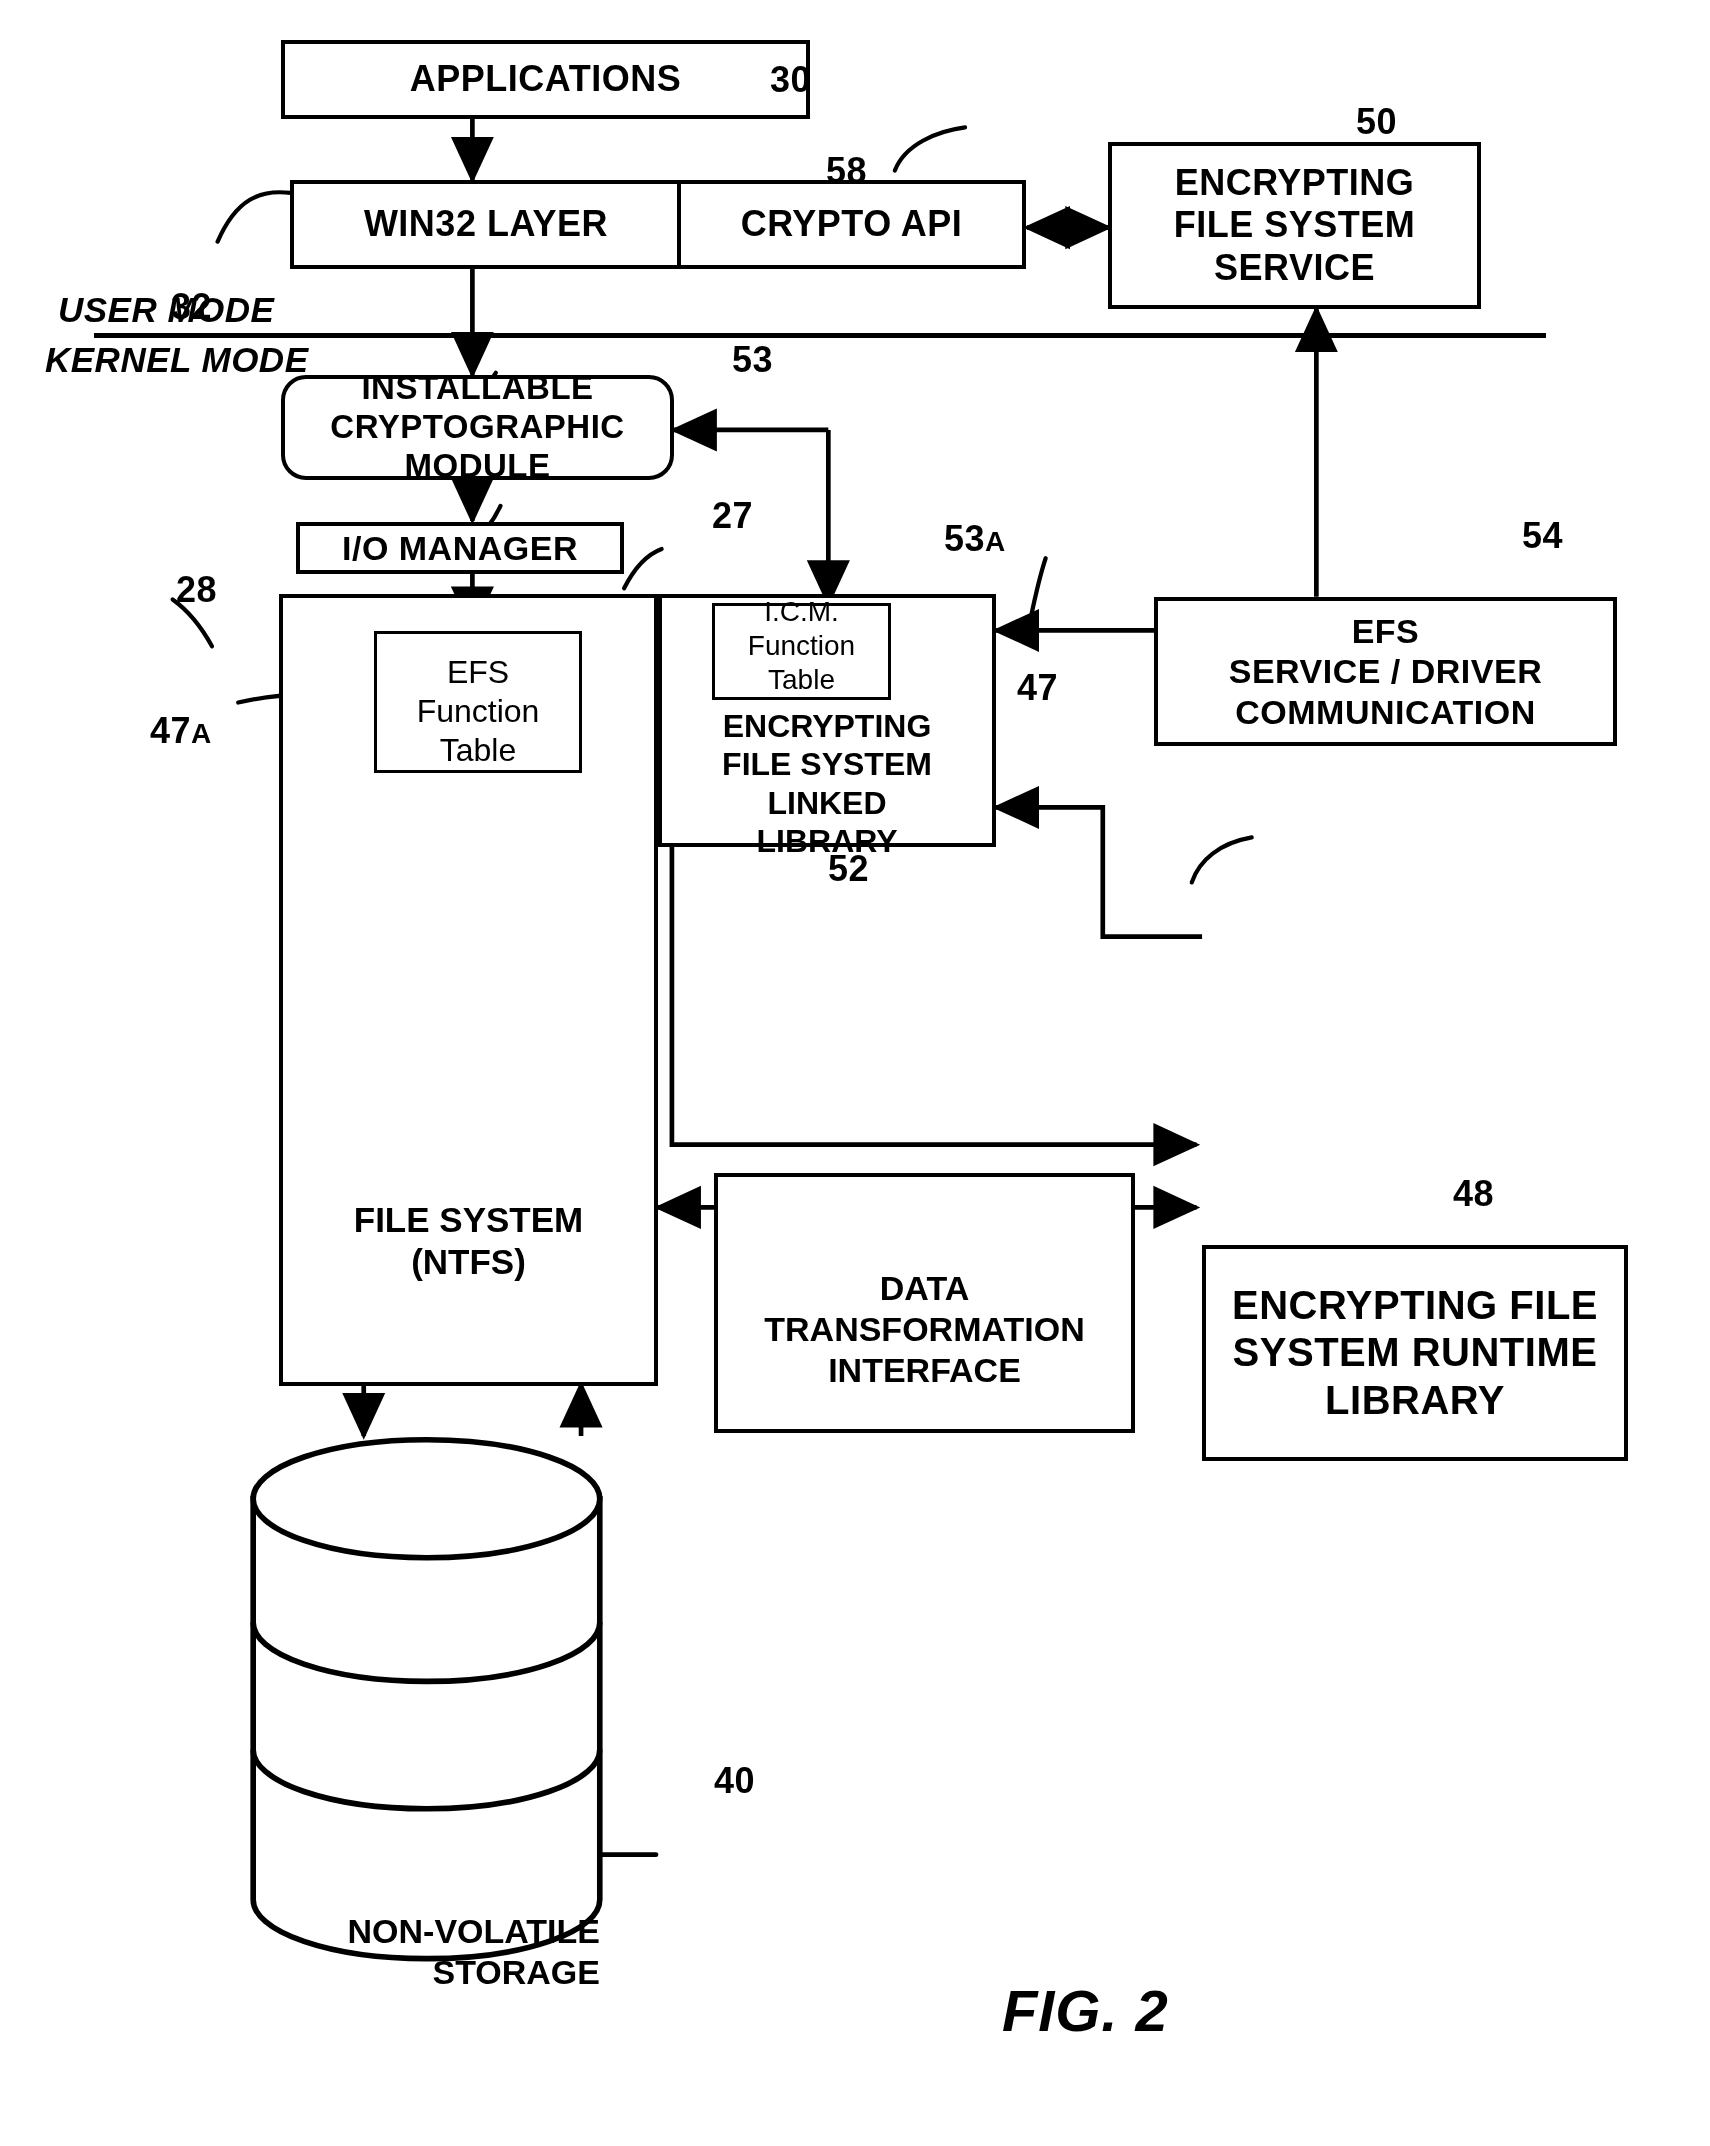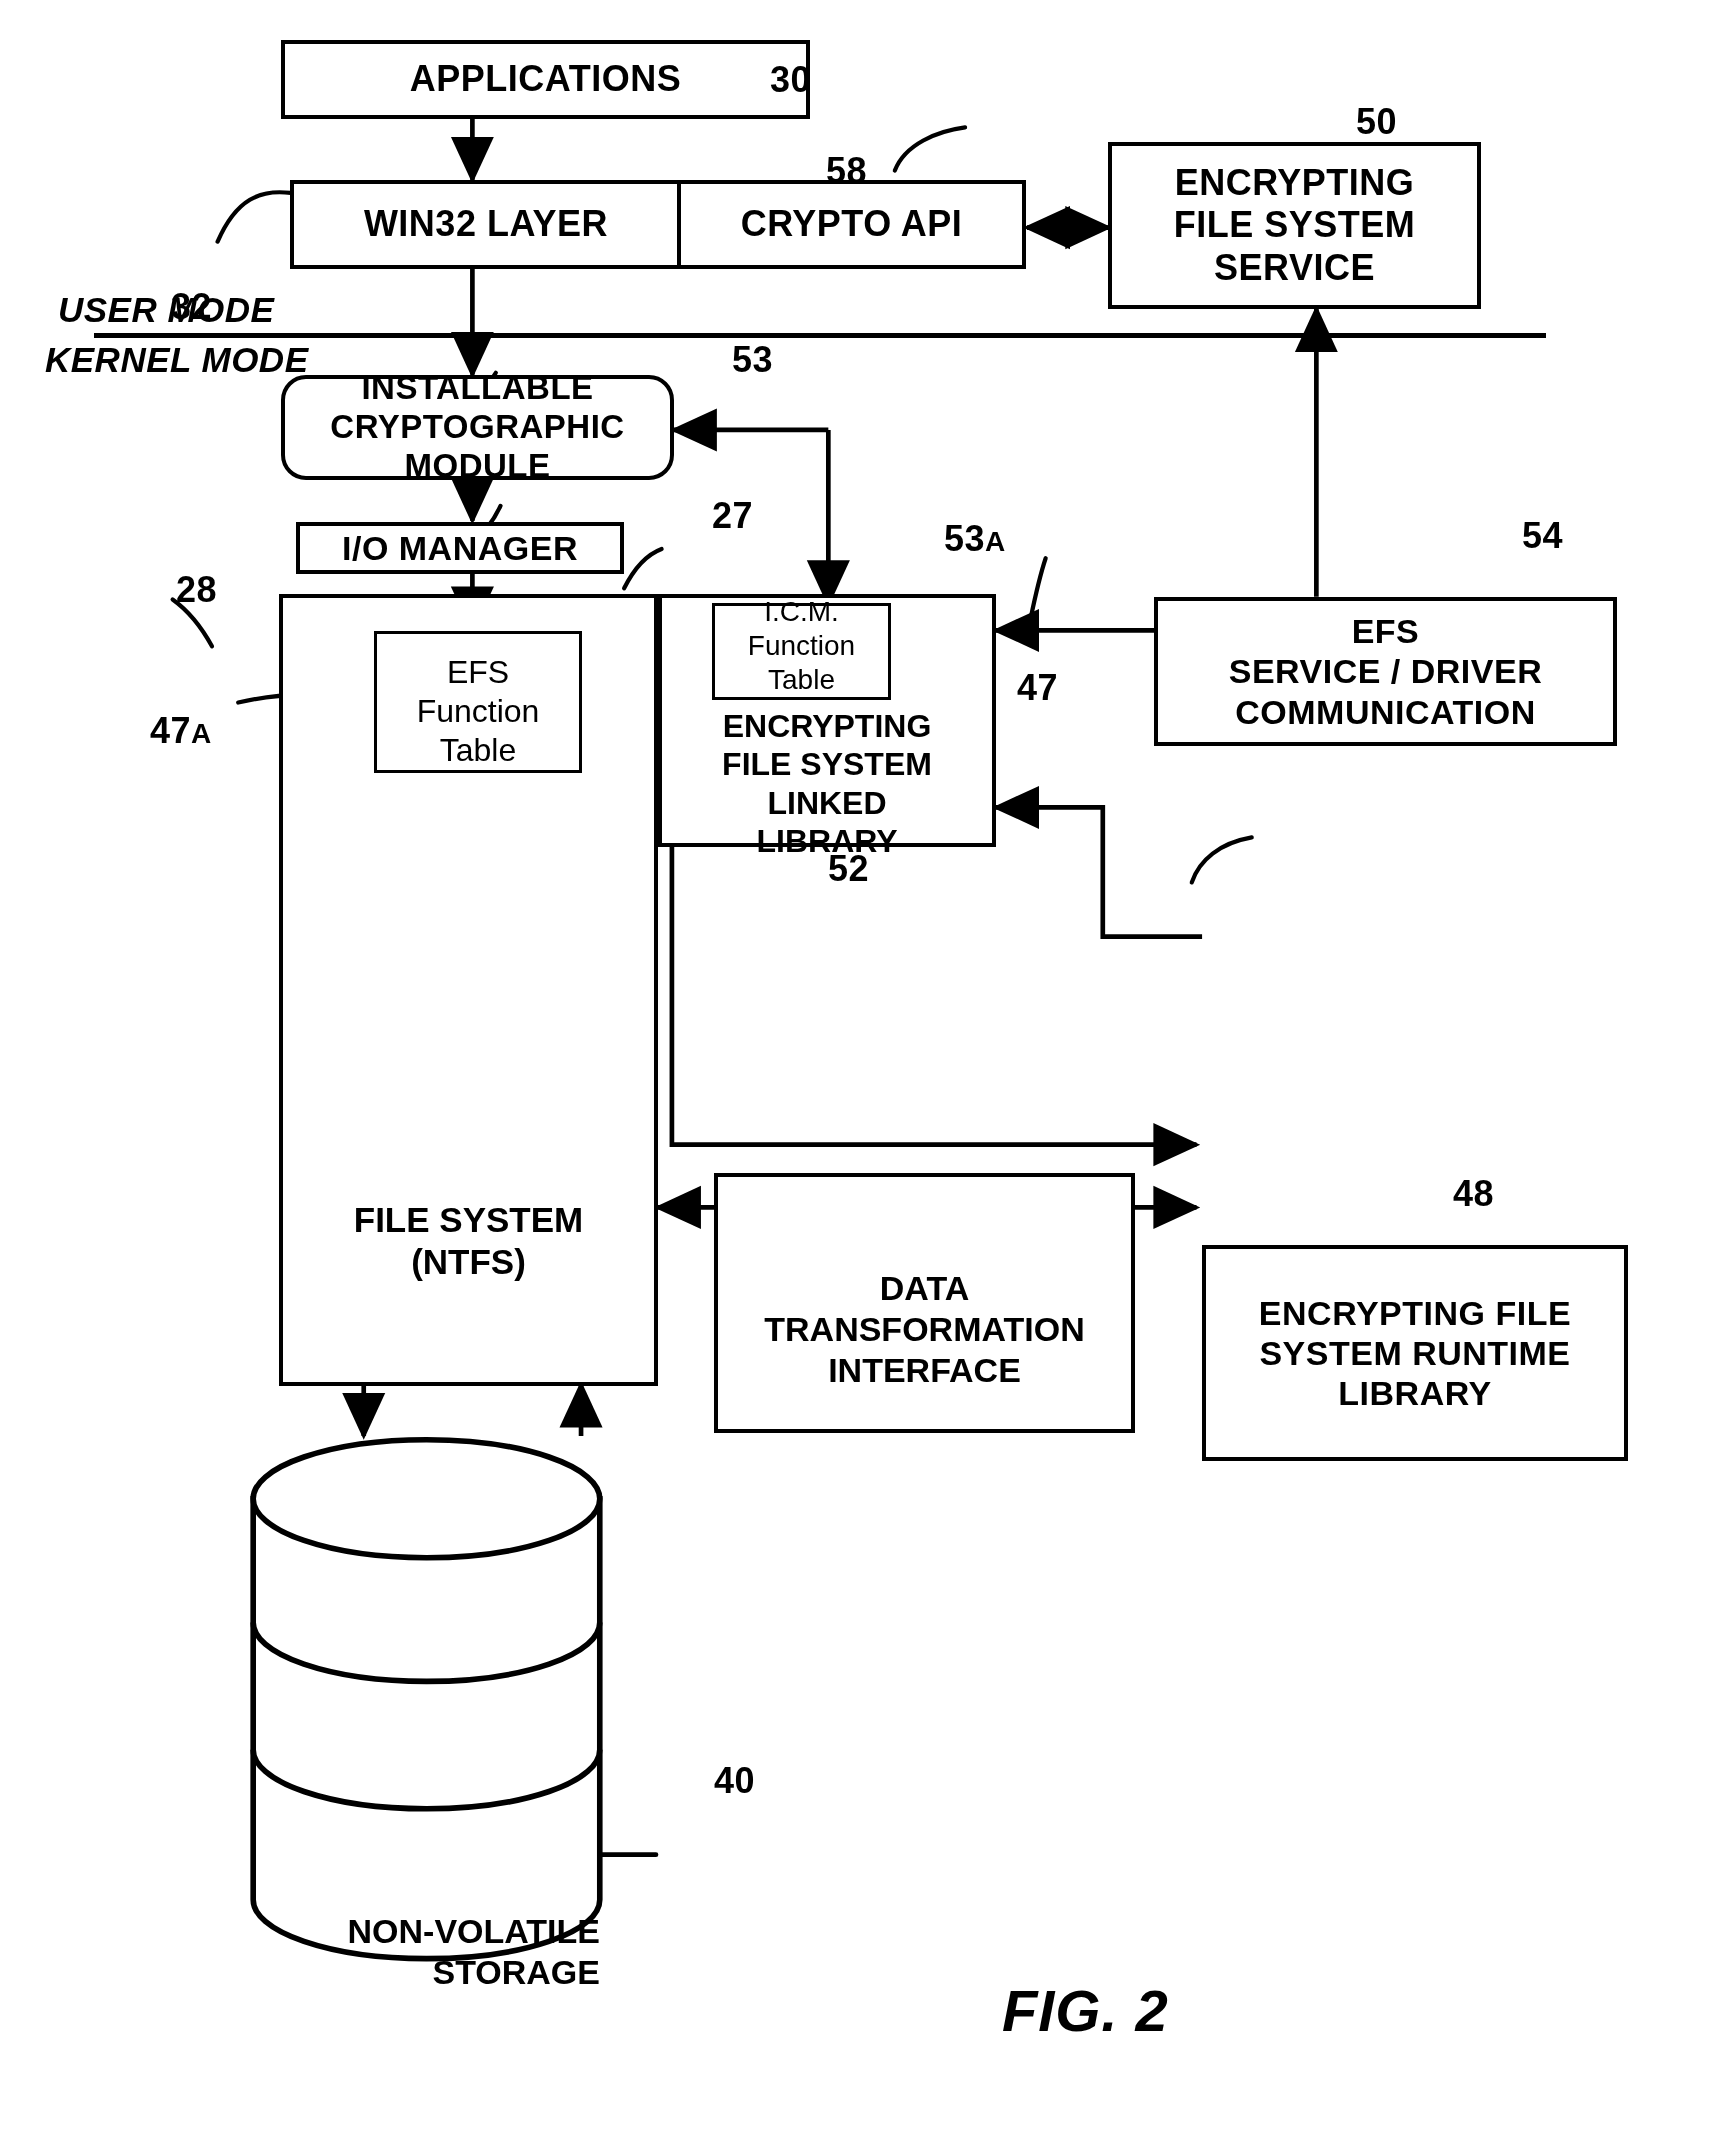--- a/index.html
+++ b/index.html
@@ -220,21 +220,21 @@
 SERVICE / DRIVER
 COMMUNICATION</span>
   </div>
   <div class="refnum" style="left:1522px; top:515px;">54</div>
 
   <div class="box" style="left:1202px; top:1246px; width:426px; height:0px;"></div>
   <div class="box" style="left:1202px; top:1245px; width:426px; height:0px;"></div>
   <div class="box" style="left:1202px; top:1245px; width:426px; height:0;"></div>
   <div class="box" style="left:1202px; top:1245px; width:426px; height:0.9px;"></div>
   <div class="box" style="left:1202px; top:1245px; width:426px; height:0;"></div>
-  <div class="box" style="left:1202px; top:1245px; width:426px; height:216px; font-size:34px; white-space:pre-line; top:1245px;">
+  <div class="box" style="left:1202px; top:1245px; width:426px; height:216px; font-size:40px; white-space:pre-line; top:1245px;">
     <span class="txt">ENCRYPTING FILE
 SYSTEM RUNTIME
 LIBRARY</span>
   </div>
   <div class="refnum" style="left:1453px; top:1173px;">48</div>
 
   <div class="box align-top" style="left:714px; top:1295px; width:421px; height:0px;"></div>
   <div class="box" style="left:714px; top:1293px; width:421px; height:0;"></div>
   <div class="box align-top" style="left:714px; top:1295px; width:421px; height:0;"></div>
   <div class="box align-top" style="left:714px; top:1295px; width:421px; height:0px;"></div>

